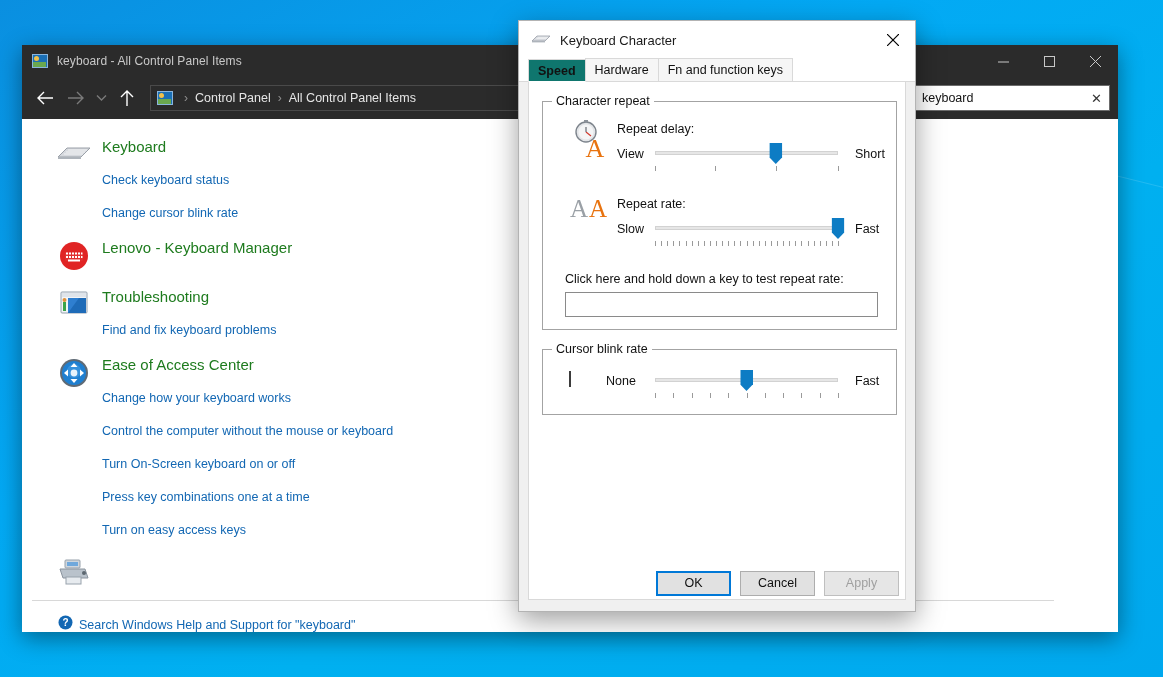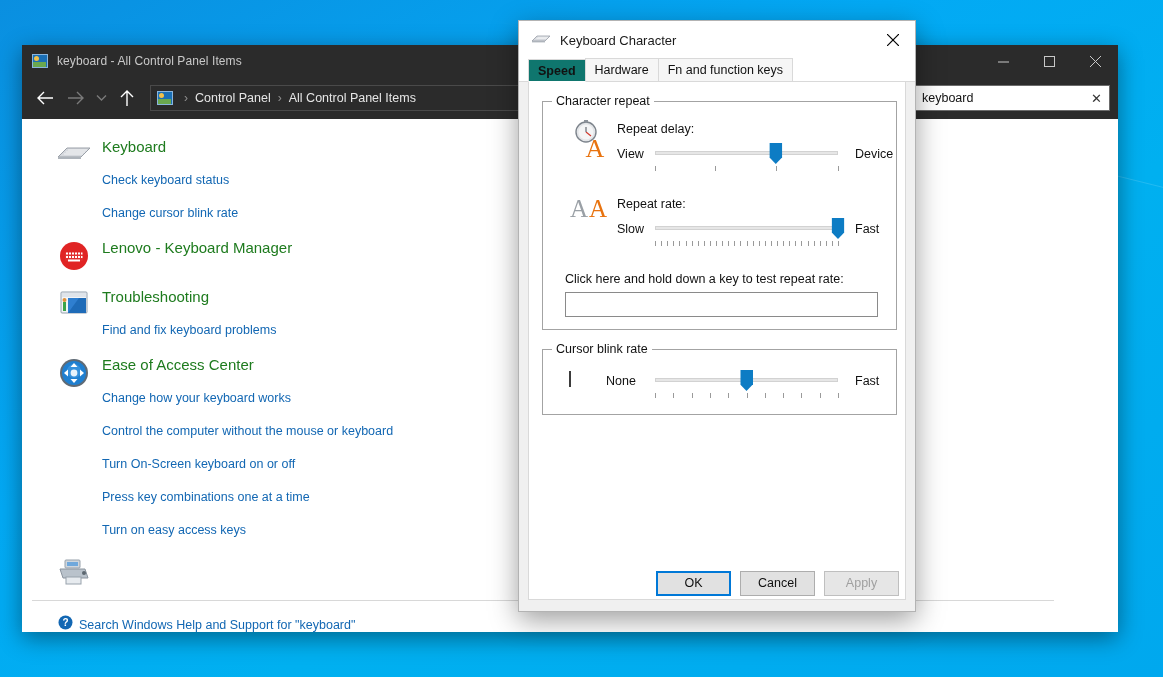--- a/index.html
+++ b/index.html
@@ -459,21 +459,21 @@
           <rect x="13" y="-0.5" width="4" height="3" rx="1" fill="#8b9199"></rect>
           <line x1="15" y1="12" x2="20" y2="16" stroke="#d23a2e" stroke-width="1.3"></line>
           <line x1="15" y1="12" x2="15" y2="7" stroke="#5a6068" stroke-width="1.1"></line>
           <text x="24" y="37" font-size="26" font-family="Liberation Serif, serif" fill="#e8730f" text-anchor="middle">A</text>
         </svg>
       </div>
 
       <div class="fieldlabel" style="position:absolute; left:74px; top:20px;">Repeat delay:</div>
 
       <span class="endlabel" style="left:74px; top:45px;">View</span>
-      <span class="endlabel" style="left:312px; top:45px;">Device</span>
+      <span class="endlabel" style="left:312px; top:45px;">Short</span>
 
       <div class="slider" style="left:112px; top:40px; width:183px; height:32px;">
         <div class="track"></div>
         <div class="thumb" style="left:66%;"></div>
         <div class="ticks">
           <i style="left:0%"></i>
             <i style="left:33%"></i>
             <i style="left:66%"></i>
             <i style="left:100%"></i>
         </div>

